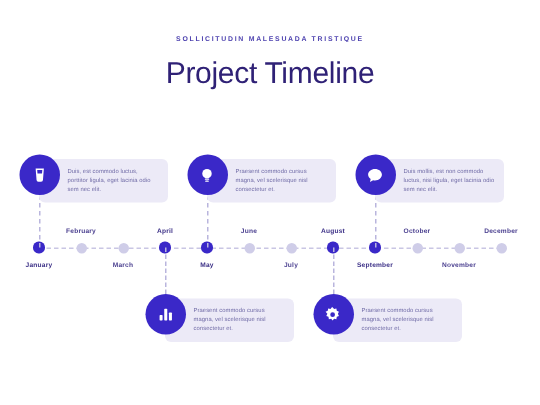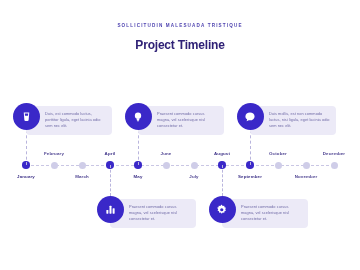--- a/index.html
+++ b/index.html
@@ -33,22 +33,22 @@
     font-size: 4.6px;
     letter-spacing: 1.15px;
     font-weight: bold;
     color: #3d31a8;
     text-transform: uppercase;
     line-height: 1;
     opacity: 0.92;
   }
   .title {
     margin-top: 10px;
-    font-size: 12px;
-    font-weight: bold;
+    font-size: 20px;
+    font-weight: normal;
     color: #2f2176;
     letter-spacing: -0.2px;
     line-height: 1;
   }
 
   
   .axis {
     position: absolute;
     left: 26px;
     top: 165px;

